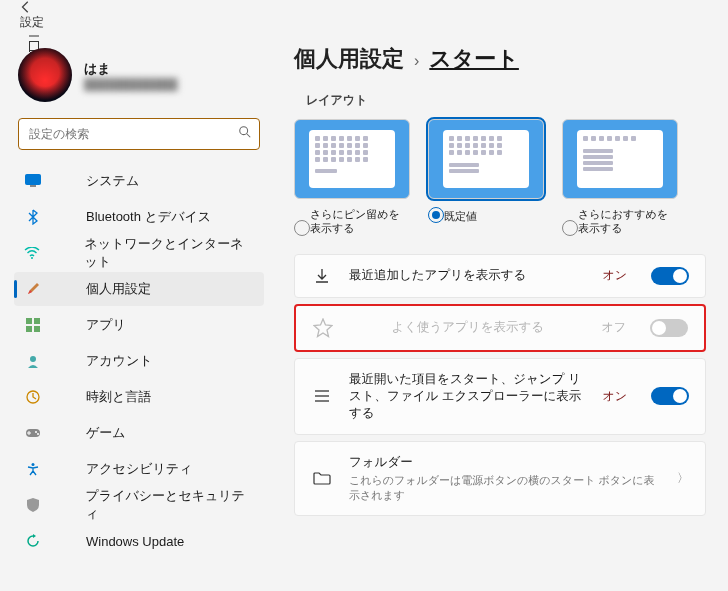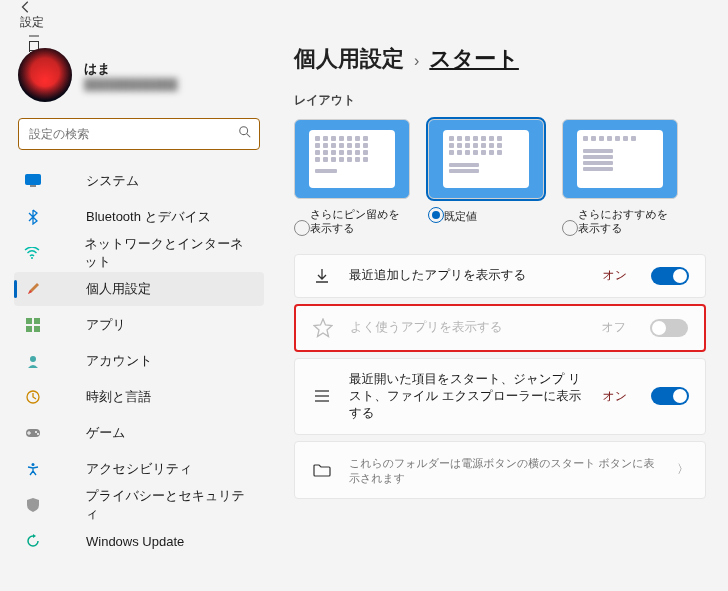--- a/index.html
+++ b/index.html
@@ -24,37 +24,37 @@
 .nav-item { display: flex; align-items: center; gap: 12px; height: 34px; padding: 0 10px; border-radius: 4px; cursor: pointer; }
 .nav-item.sel { background: #eaeaea; position: relative; }
 .nav-item.sel::before { content:""; position:absolute; left:0; top:8px; bottom:8px; width:3px; background:#0067c0; border-radius:2px; }
 .nav-item .nicon { width: 18px; height: 18px; display: flex; align-items: center; justify-content: center; }
 .nav-item span.label { font-size: 13px; margin-left: 32px; }
 .main { flex: 1; padding: 6px 22px 12px 22px; overflow: auto; }
 .crumb { display: flex; align-items: baseline; gap: 10px; margin-bottom: 18px; }
 .crumb .c1 { font-size: 22px; font-weight: 600; color: #222; }
 .crumb .sep { color: #666; font-size: 16px; }
 .crumb .c2 { font-size: 22px; font-weight: 600; text-decoration: underline; }
-.section-label { font-size: 12px; font-weight: 600; color: #444; margin-bottom: 10px; }
+.section-label { font-size: 12px; font-weight: 600; color: #444; margin-bottom: 10px; margin-left: 12px; }
 .layouts { display: flex; gap: 18px; margin-bottom: 18px; }
 .layout { width: 116px; display: flex; flex-direction: column; align-items: flex-start; gap: 8px; cursor: pointer; }
 .preview { width: 116px; height: 80px; background: #49a0e8; border-radius: 6px; display: flex; align-items: center; justify-content: center; border: 1px solid #d0d0d0; }
 .preview.sel { outline: 2px solid #0067c0; }
 .pwin { width: 86px; height: 58px; background: #fff; border-radius: 4px; padding: 6px; display: flex; flex-direction: column; gap: 2px; }
 .dots { display: flex; gap: 3px; }
 .dot { width: 5px; height: 5px; background: #bbc; border-radius: 1px; }
 .bar { width: 30px; height: 4px; background: #bbc; border-radius: 1px; }
 .bar.s { width: 22px; }
 .radio-row { display: flex; align-items: flex-end; }
 .radio { width: 16px; height: 16px; border: 1.5px solid #888; border-radius: 50%; flex-shrink: 0; display: flex; align-items: center; justify-content: center; }
 .radio.sel { border-color: #0067c0; }
 .radio.sel::after { content:""; width:8px; height:8px; background:#0067c0; border-radius:50%; }
 .radio-label { font-size: 11px; line-height: 1.3; }
 .card { background: #fcfcfc; border: 1px solid #e6e6e6; border-radius: 4px; padding: 12px 16px; display: flex; align-items: center; gap: 16px; margin-bottom: 6px; }
-.card.hl { border: 2px solid #e02020; }
+.card.hl { border: 2px solid #e02020; text-align: center; }
 .card .cicon { width: 22px; display: flex; justify-content: center; color: #555; }
 .card.hl .cicon, .card.hl .ctitle, .card.hl .state { color: #b5b5b5; }
 .card .ctext { flex: 1; }
 .ctitle { font-size: 12.5px; }
 .csub { font-size: 11px; color: #777; margin-top: 2px; }
 .card .state { font-size: 12px; color: #7f1d1d; margin-right: 8px; }
 .toggle { width: 38px; height: 18px; border-radius: 10px; position: relative; }
 .toggle.on { background: #0067c0; }
 .toggle.on::after { content:""; position:absolute; right:2px; top:2px; width:14px; height:14px; background:#fff; border-radius:50%; }
 .toggle.off { background: #ccc; }
@@ -379,19 +379,20 @@
         <div class="toggle on"></div>
       </div>
 
       <div class="card">
         <div class="cicon">
             <svg width="18" height="14" viewBox="0 0 18 14">
               <path d="M1 3 V12 Q1 13 2 13 H16 Q17 13 17 12 V5 Q17 4 16 4 H8 L6 2 H2 Q1 2 1 3 Z" stroke="#333" fill="none" stroke-width="1.2"></path>
             </svg>
           </div>
         <div class="ctext">
+          <div class="ctitle">フォルダー</div>
           <div class="csub">これらのフォルダーは電源ボタンの横のスタート ボタンに表示されます</div>
         </div>
         <div class="chev">〉</div>
       </div>
     </div>
   </div>
 </div>
 
 </body></html>

